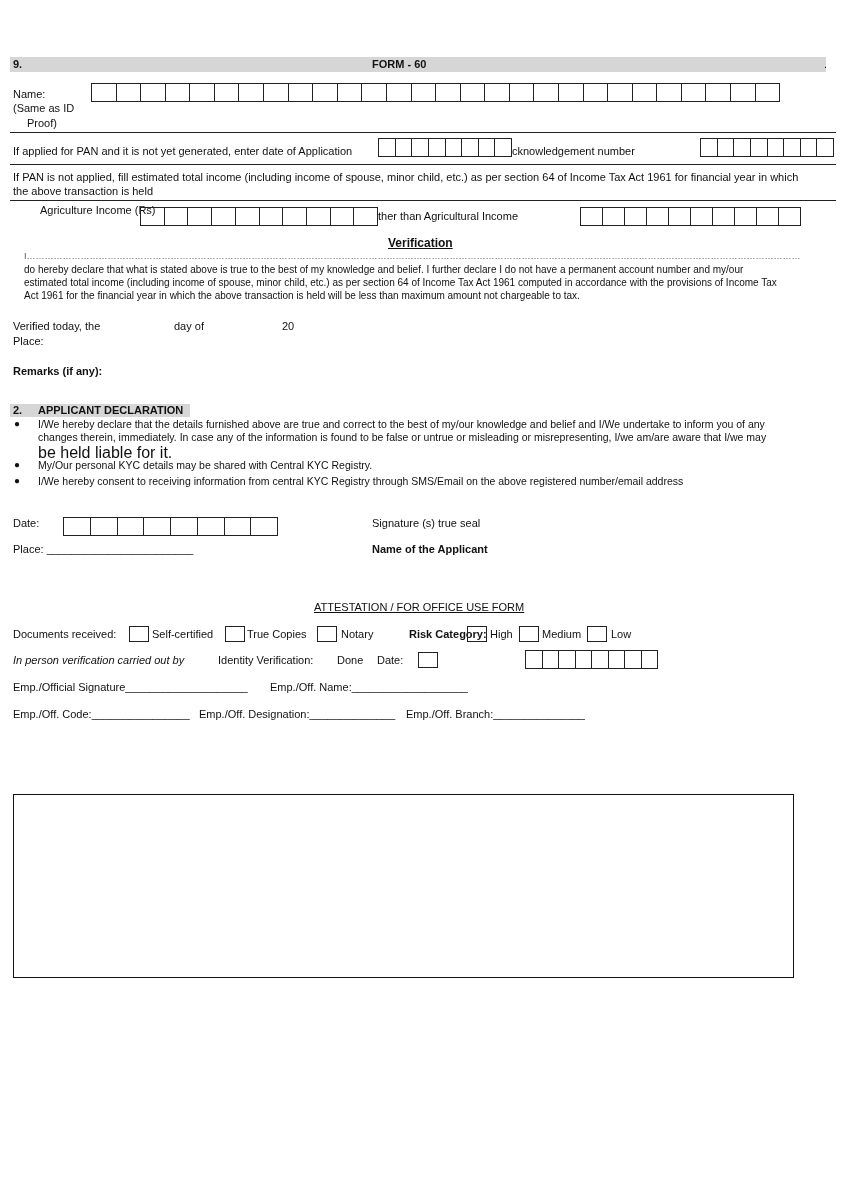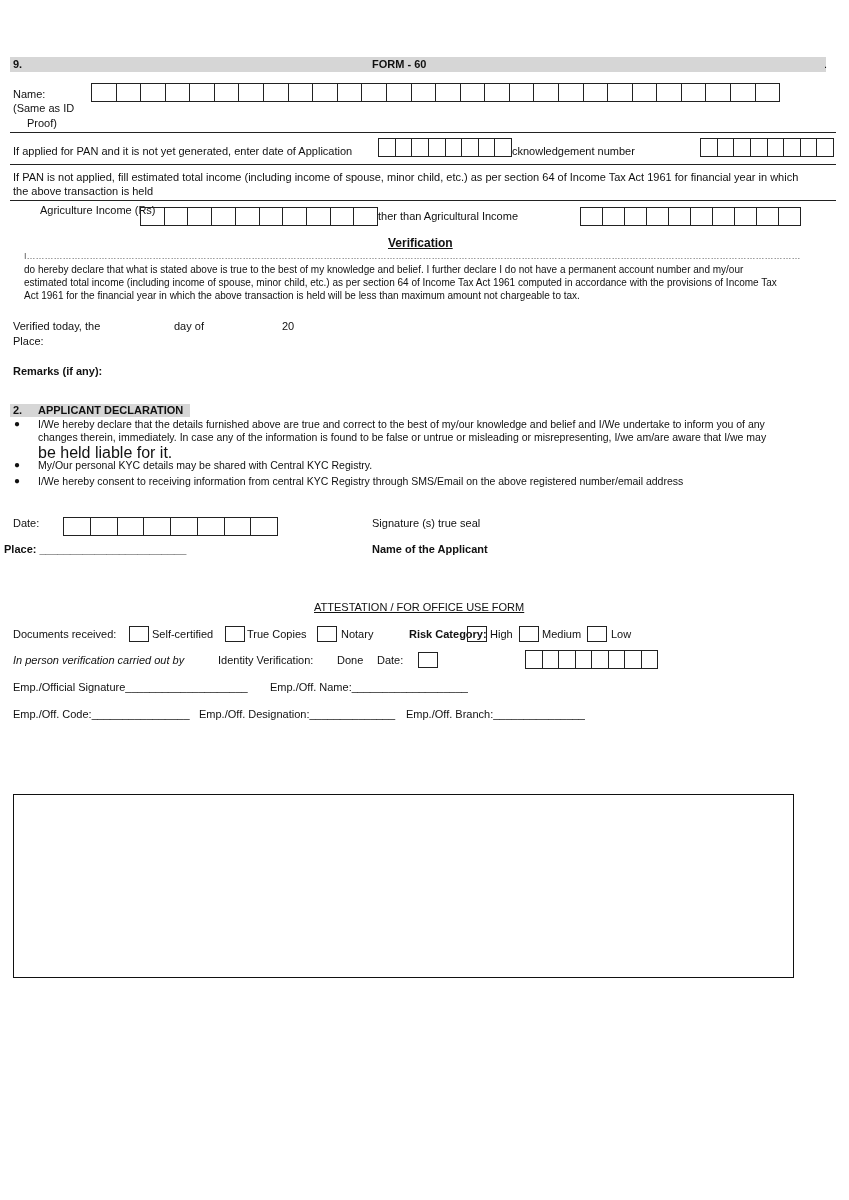--- a/index.html
+++ b/index.html
@@ -145,21 +145,21 @@
     <div class="b" style="flex: 1 1 0%;"></div>
     <div class="b" style="flex: 1 1 0%;"></div>
     <div class="b" style="flex: 1 1 0%;"></div>
     <div class="b" style="flex: 1 1 0%;"></div>
     <div class="b" style="flex: 1 1 0%;"></div>
     <div class="b" style="flex: 1 1 0%;"></div>
     <div class="b" style="flex: 1 1 0%;"></div>
     <div class="b" style="flex: 1 1 0%;"></div>
   </div>
 <div class="abs" style="left:372px;top:517px;">Signature (s) true seal</div>
-<div class="abs" style="left:4px;top:543px;font-weight:bold;">Place: ________________________</div>
+<div class="abs" style="left:13px;top:543px;">Place: ________________________</div>
 <div class="abs bold" style="left:372px;top:543px;">Name of the Applicant</div>
 
 <div class="abs ul" style="left:314px;top:601px;">ATTESTATION / FOR OFFICE USE FORM</div>
 
 <div class="abs" style="left:13px;top:628px;">Documents received:</div>
 <div class="chk" style="left:129px;top:626px;"></div>
 <div class="abs" style="left:152px;top:628px;">Self-certified</div>
 <div class="chk" style="left:225px;top:626px;"></div>
 <div class="abs" style="left:247px;top:628px;">True Copies</div>
 <div class="chk" style="left:317px;top:626px;"></div>

